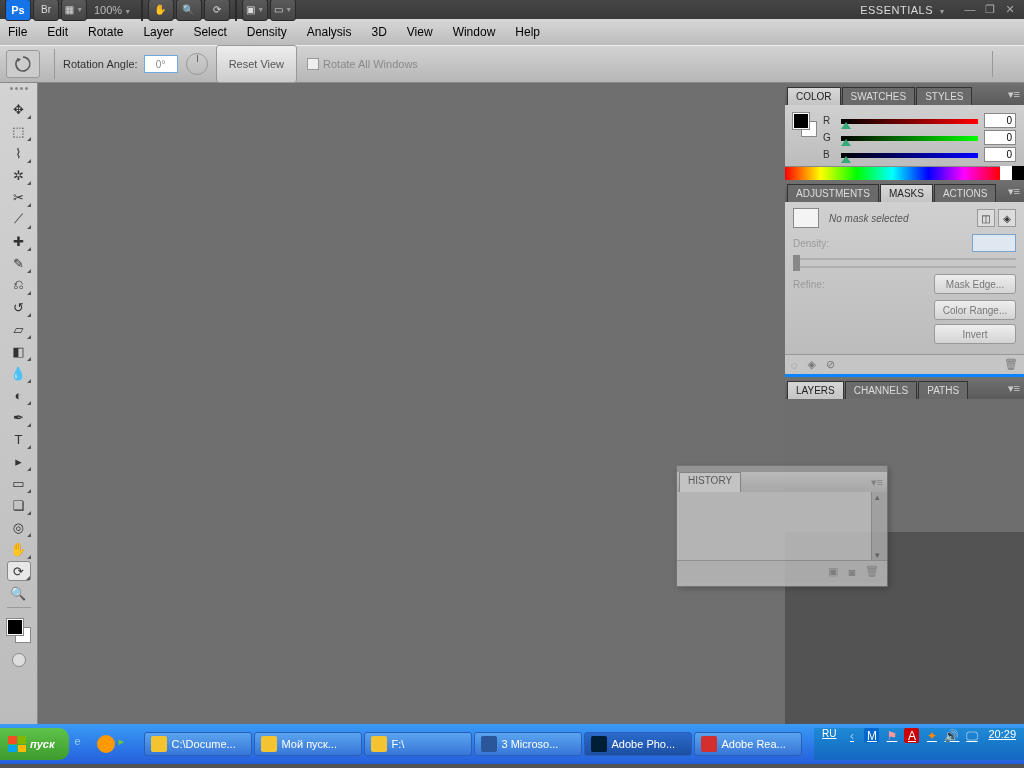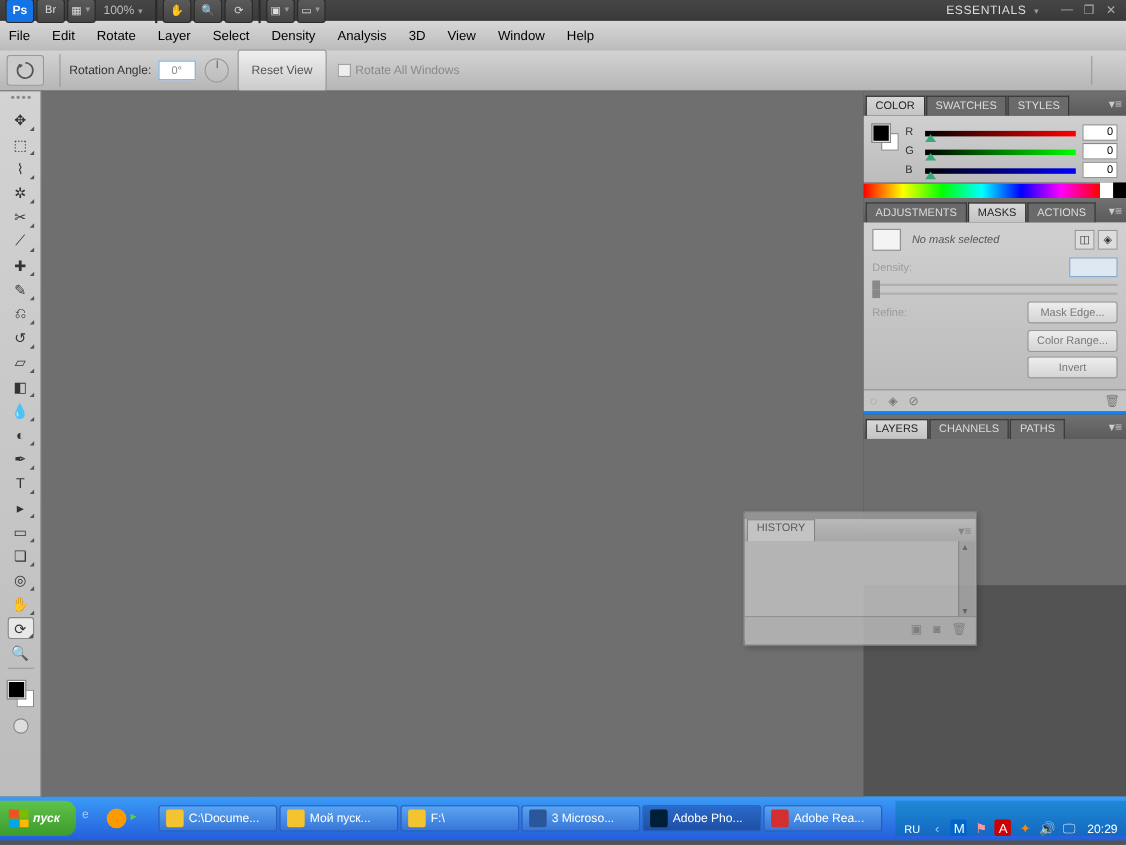--- a/index.html
+++ b/index.html
@@ -114,21 +114,21 @@
 .start { height:32px; padding:0 14px 0 8px; background:linear-gradient(#5fc34a,#3c9b2c); display:flex; align-items:center; border-radius:0 10px 10px 0; font-style:italic; font-weight:bold; gap:4px;}
 .start .flag{width:18px;height:16px;display:grid;grid-template-columns:1fr 1fr;grid-template-rows:1fr 1fr;gap:1px;}
 .start .flag span:nth-child(1){background:#f25022;} .start .flag span:nth-child(2){background:#7fba00;}
 .start .flag span:nth-child(3){background:#00a4ef;} .start .flag span:nth-child(4){background:#ffb900;}
 .ql { display:flex; gap:4px; padding:0 6px;}
 .ql span{width:18px;height:18px;display:inline-block;}
 .task-btn { height:24px; min-width:108px; max-width:108px; margin:0 1px; padding:0 6px; background:linear-gradient(#5aa4f0,#3776d8); border:1px solid #2a5db5; border-radius:3px; display:flex; align-items:center; gap:5px; overflow:hidden; white-space:nowrap; }
 .task-btn.active { background:linear-gradient(#2a6acb,#1d4fa3); }
 .task-btn .ico{width:16px;height:16px;background:#f4c430;border-radius:2px;flex-shrink:0;}
 .task-btn .ico.w{background:#2b579a;} .task-btn .ico.ps{background:#001e36;} .task-btn .ico.pdf{background:#d32f2f;}
-.tray { height:32px; background:linear-gradient(#1e8ad6,#1468c0); display:flex; align-items:flex-end; padding:0 8px; gap:5px; margin-left:auto;}
+.tray { height:32px; background:linear-gradient(#1e8ad6,#1468c0); display:flex; align-items:flex-start; padding:0 8px; gap:5px; margin-left:auto;text-decoration:underline;}
 .tray .lang{font-size:10px;margin-right:3px;}
 .tray .ic{width:15px;height:15px;font-size:12px;display:flex;align-items:center;justify-content:center;}
 .clock{font-size:11px;margin-left:4px;}
 
 svg{display:block;}
 </style>
 </head>
 <body>
 
 <div class="app-bar">

